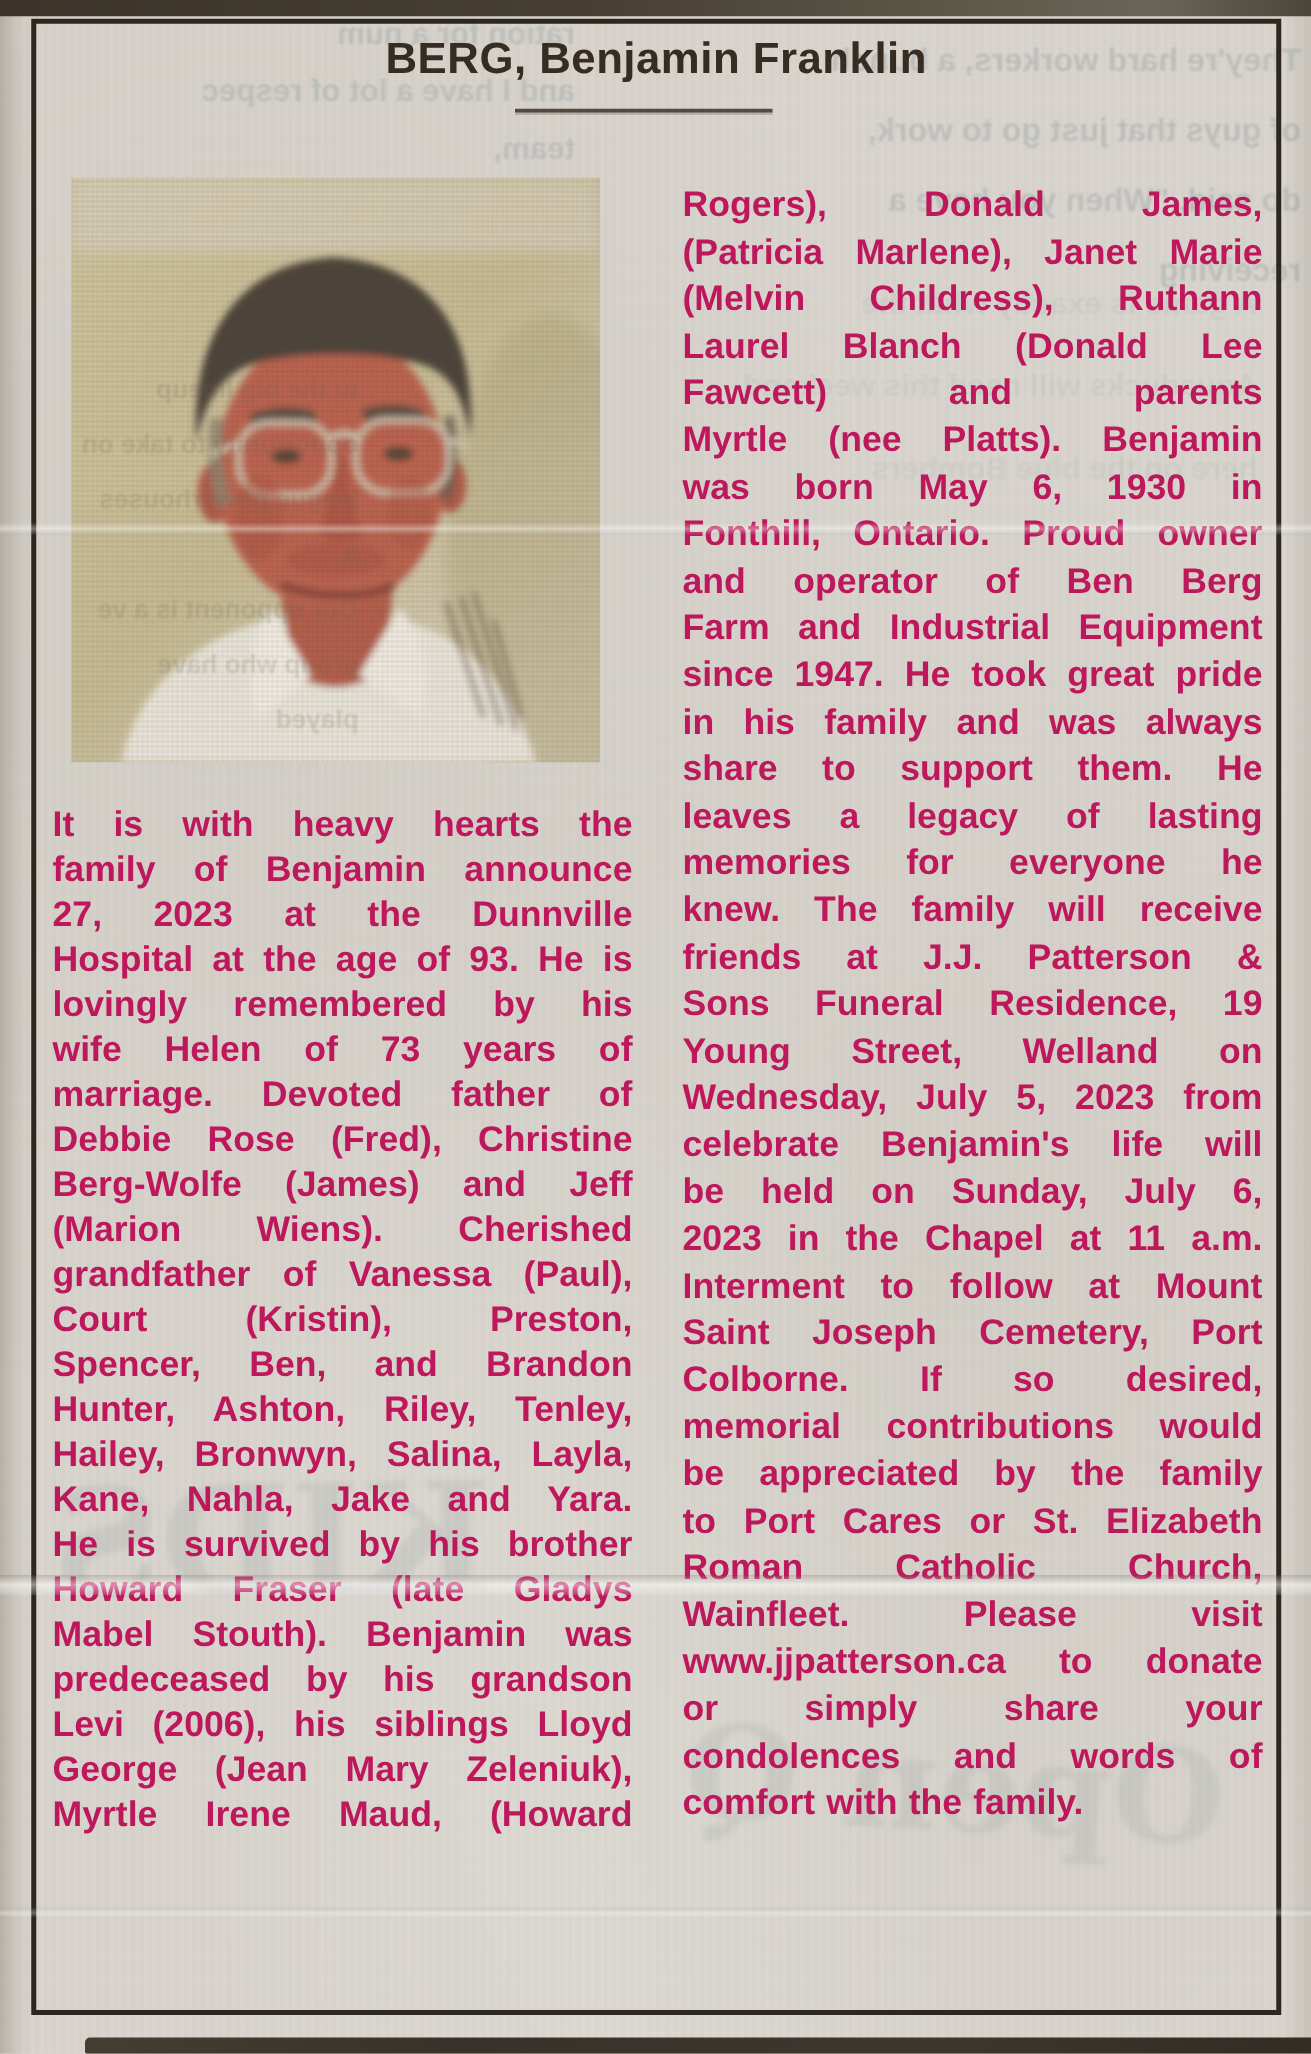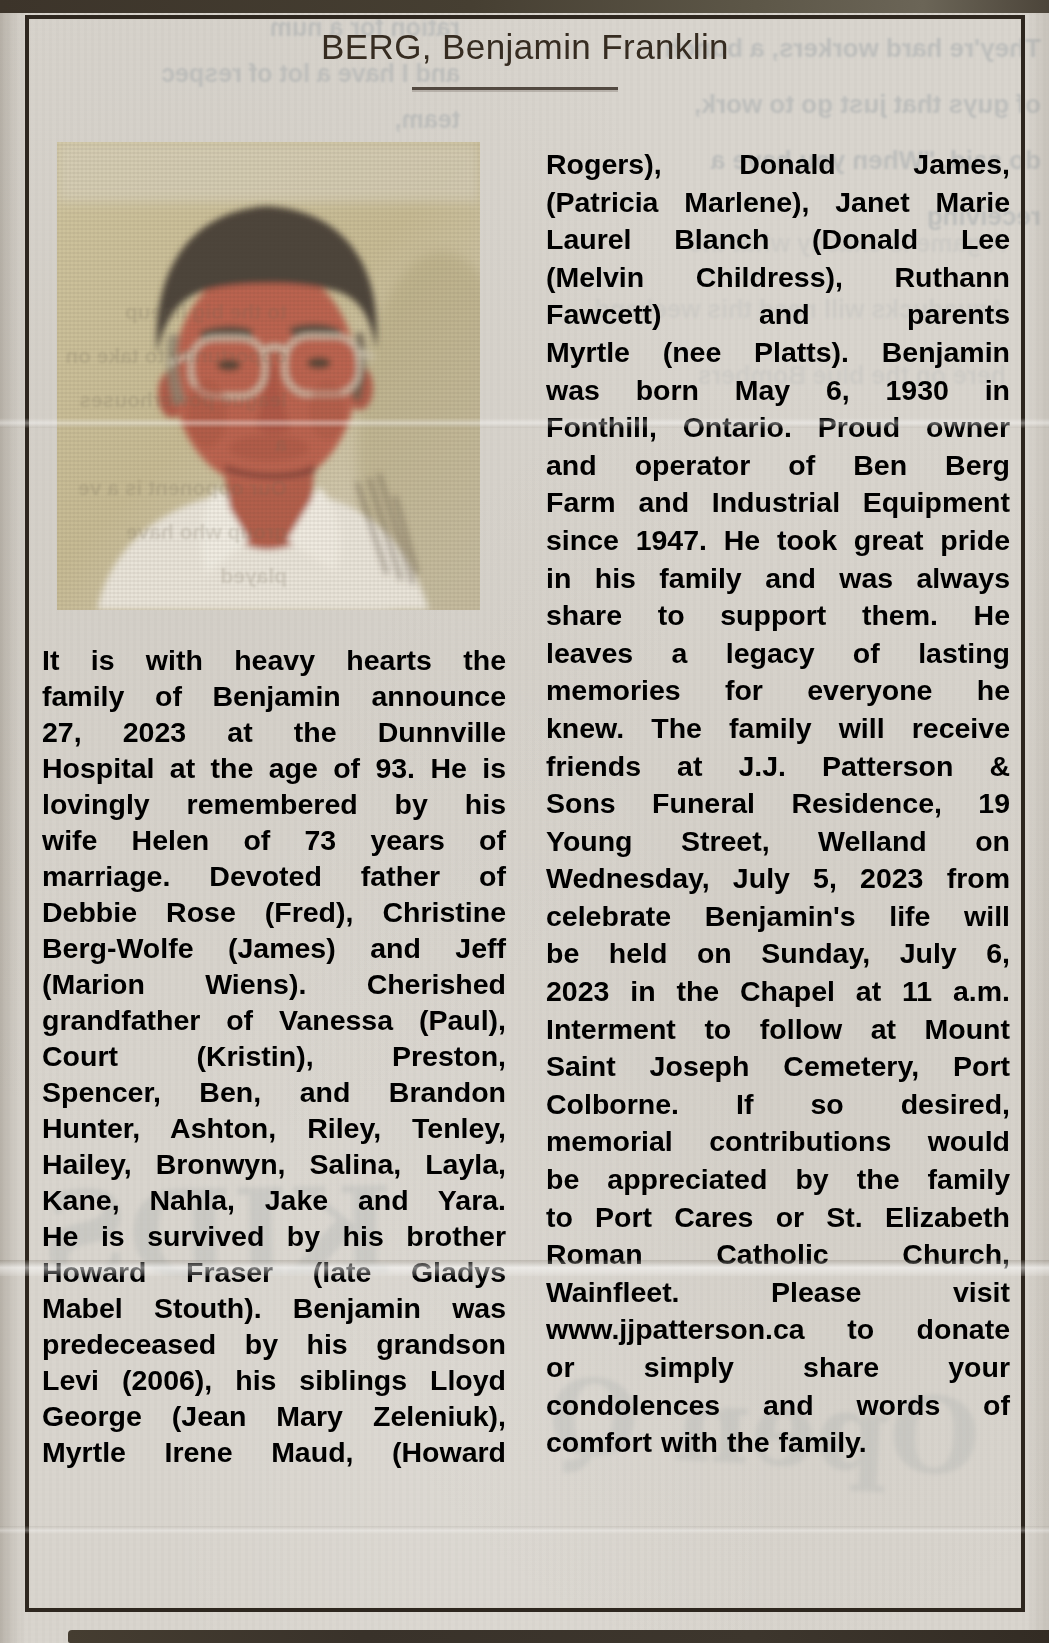--- a/index.html
+++ b/index.html
@@ -36,40 +36,40 @@
     border-radius:4px 0 0 2px;
   }
   .clip-box {
     position:absolute; left:25px; top:15px; width:1000px; height:1597px;
     box-sizing:border-box; border:4px solid #2e271f; z-index:5;
     background:transparent;
     box-shadow:inset 0 0 0 1px rgba(214,210,201,0.4);
   }
   .title {
     position:absolute; left:25px; top:27px; width:1000px; z-index:4;
-    text-align:center; font-size:35px; font-weight:normal; letter-spacing:0.4px;
+    text-align:center; font-size:35px; font-weight:bold; letter-spacing:0.4px;
     color:#362c21;
   }
   .title-underline {
     position:absolute; left:412px; top:87px; width:206px; height:3px; z-index:4;
     background:#3b3128; opacity:0.85;
     box-shadow:0 2px 0 rgba(59,49,40,0.25);
   }
   .photo {
     position:absolute; left:57px; top:142px; width:423px; height:468px; z-index:3;
     overflow:hidden;
   }
   .photo-grain {
     position:absolute; inset:0; z-index:2; pointer-events:none;
     background-image:
       repeating-linear-gradient(0deg, rgba(60,50,40,0.055) 0 2px, transparent 2px 4px),
       repeating-linear-gradient(90deg, rgba(60,50,40,0.035) 0 2px, transparent 2px 4px);
   }
   .col {
-    position:absolute; z-index:4; color:#000000;
+    position:absolute; z-index:4; color:#be185d;
     font-weight:bold; font-size:28.5px; word-spacing:1px;
   }
   .col-left  { left:42px;  top:642px; width:464px; line-height:36px; }
   .col-right { left:546px; top:146px; width:464px; line-height:37.6px; }
   .col .tl { text-align:justify; text-align-last:justify; white-space:normal; }
   .col .tl-last { text-align-last:left; }
 
   .ghost {
     position:absolute; z-index:1; transform:scaleX(-1);
     color:#87929a; filter:blur(1px); font-weight:bold;
@@ -208,22 +208,22 @@
     <div class="tl">Howard Fraser (late Gladys</div>
     <div class="tl">Mabel Stouth). Benjamin was</div>
     <div class="tl">predeceased by his grandson</div>
     <div class="tl">Levi (2006), his siblings Lloyd</div>
     <div class="tl">George (Jean Mary Zeleniuk),</div>
     <div class="tl">Myrtle Irene Maud, (Howard</div>
   </div>
 <div class="col col-right">
     <div class="tl">Rogers), Donald James,</div>
     <div class="tl">(Patricia Marlene), Janet Marie</div>
+    <div class="tl">(Melvin Childress), Ruthann</div>
     <div class="tl">Laurel Blanch (Donald Lee</div>
-    <div class="tl">(Melvin Childress), Ruthann</div>
     <div class="tl">Fawcett) and parents</div>
     <div class="tl">Myrtle (nee Platts). Benjamin</div>
     <div class="tl">was born May 6, 1930 in</div>
     <div class="tl">Fonthill, Ontario. Proud owner</div>
     <div class="tl">and operator of Ben Berg</div>
     <div class="tl">Farm and Industrial Equipment</div>
     <div class="tl">since 1947. He took great pride</div>
     <div class="tl">in his family and was always</div>
     <div class="tl">share to support them. He</div>
     <div class="tl">leaves a legacy of lasting</div>

